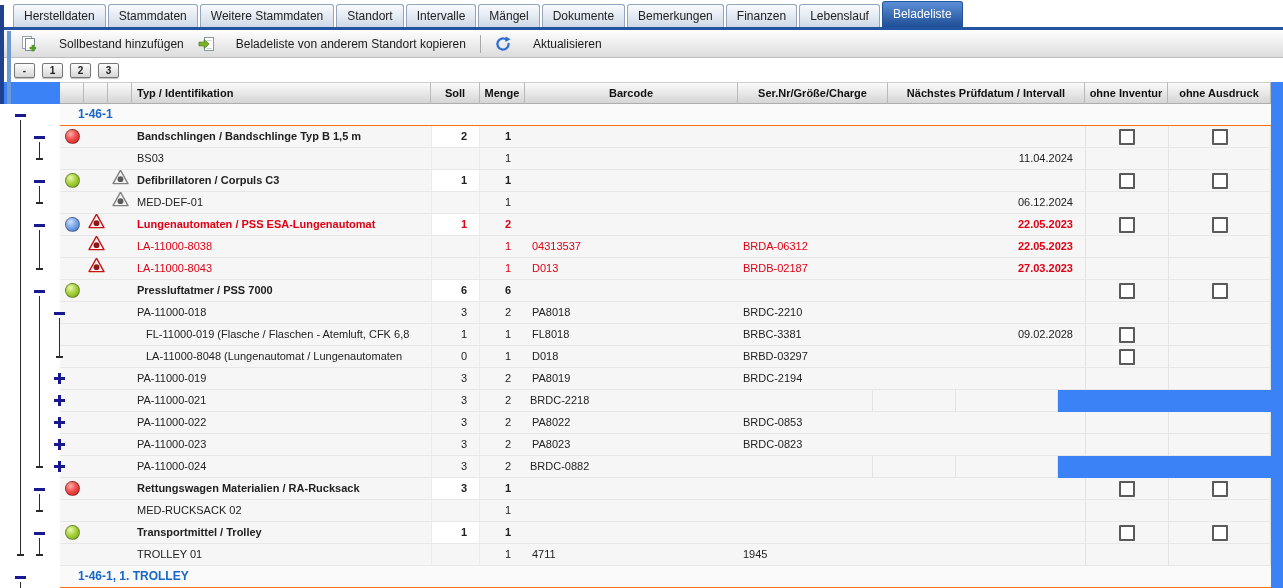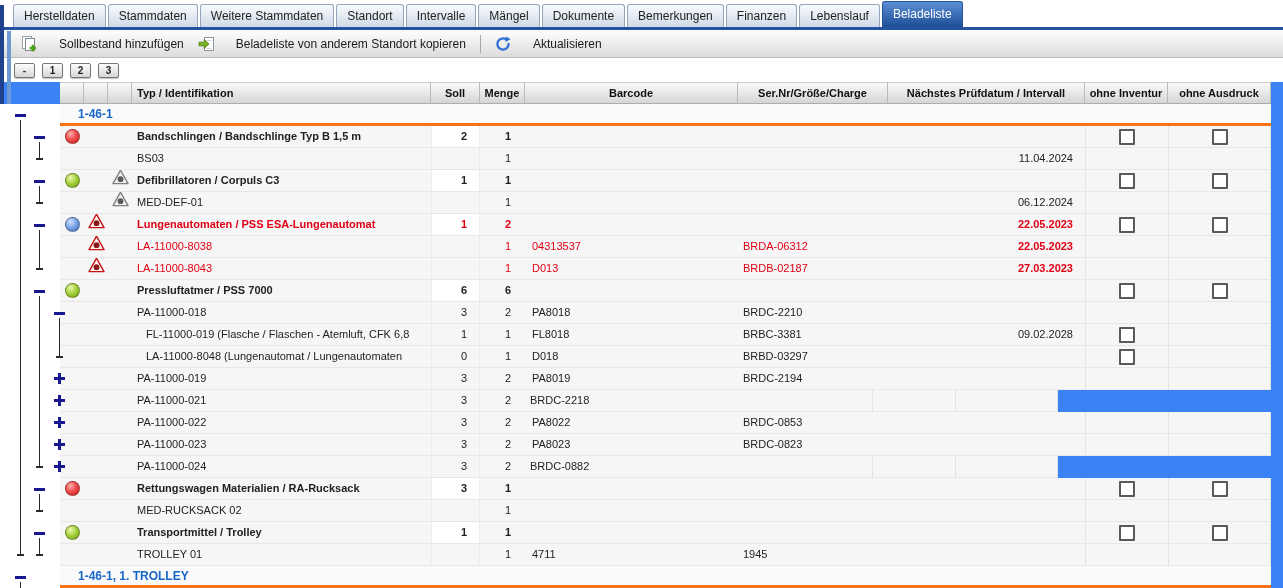--- a/index.html
+++ b/index.html
@@ -54,21 +54,21 @@
   .soll{text-align:right;padding-right:12px;border-left:1px solid #ececec;border-right:1px solid #ececec}
   .soll.white{background:#fff}
   .menge{text-align:right;padding-right:14px}
   .bar{padding-left:7px}
   .ser{padding-left:5px}
   .date{text-align:right;padding-right:12px}
   .ckc{display:flex;align-items:center;justify-content:center;border-left:1px solid #e3e3e3}
   .ckc.last{border-right:1px solid #e3e3e3}
   .bold{font-weight:bold}
   .redtx{color:#e00014}
-  .gcell{flex:1;background:#fafafa;border-bottom:3px solid #f97316;padding-left:18px;box-sizing:border-box}
+  .gcell{flex:1;background:#fafafa;border-bottom:1px solid #f97316;padding-left:18px;box-sizing:border-box}
   .glink{color:#1766c8;font-weight:bold;font-size:12px;line-height:21px;cursor:pointer}
 
   .ball{width:15px;height:15px;border-radius:50%;border:1px solid rgba(0,0,0,.3);box-sizing:border-box}
   .ball.red{background:radial-gradient(circle at 35% 30%,#ffb0a8,#f05050 45%,#cc1818)}
   .ball.green{background:radial-gradient(circle at 35% 30%,#eaf8b0,#a8d23e 45%,#6ea214)}
   .ball.blue{background:radial-gradient(circle at 35% 30%,#cfe0ff,#7fa8e8 45%,#3a6cc0)}
   .cb{width:12px;height:12px;background:#fff;border:2px solid #5a5a5a;border-radius:1px;cursor:pointer}
 
   
   .tgl{position:absolute;cursor:pointer;z-index:3}

